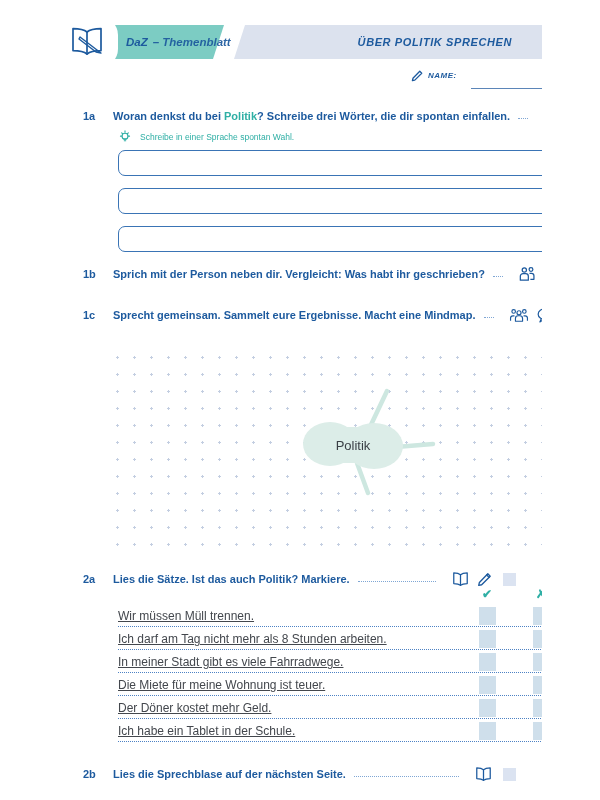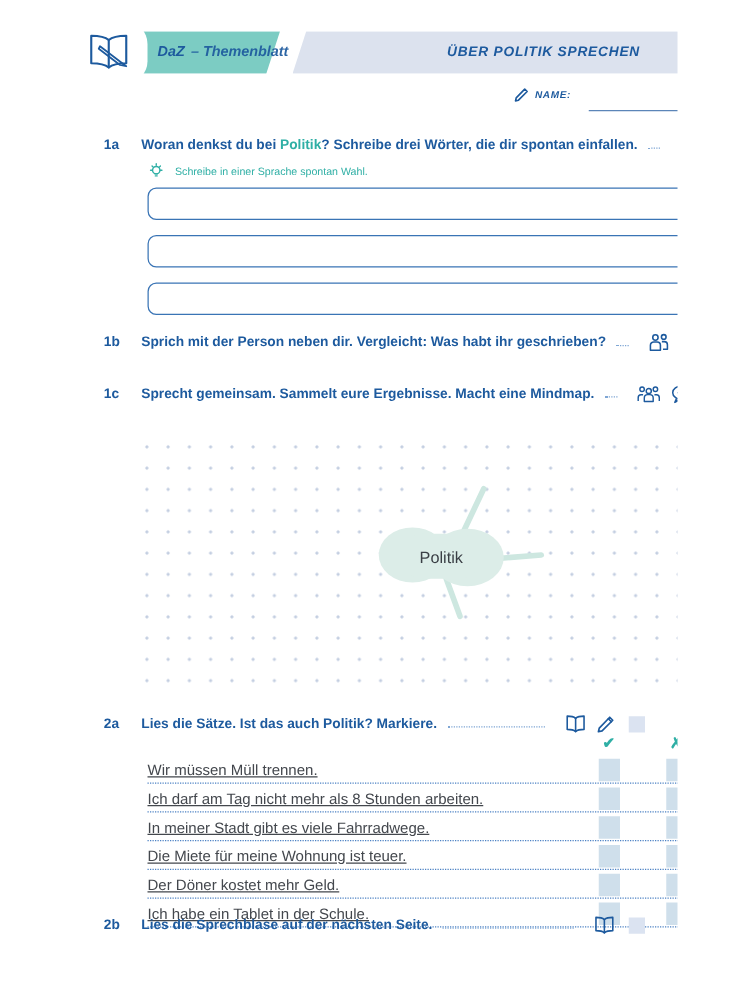--- a/index.html
+++ b/index.html
@@ -263,21 +263,21 @@
       <span class="cell-box c1"></span>
       <span class="cell-box c2"></span>
     </div>
     <div class="s-row">
       <span class="s-text">Ich habe ein Tablet in der Schule.</span>
       <span class="cell-box c1"></span>
       <span class="cell-box c2"></span>
     </div>
   </div>
 
-  <div class="task-row" style="top:732px;">
+  <div class="task-row" style="top:766px;">
     <span class="task-num">2b</span>
     <span class="task-text">Lies die Sprechblase auf der nächsten Seite.</span>
     <span class="leader"></span>
     <span class="ticon">
       <svg class="ic" width="19" height="16" viewBox="0 0 24 20" fill="none" stroke="#1d5a9e" stroke-width="1.6" stroke-linejoin="round" stroke-linecap="round">
         <path d="M12 4.5C9.8 2.6 6.6 2.3 3.5 2.3v13.4c3.1 0 6.3.3 8.5 2.2 2.2-1.9 5.4-2.2 8.5-2.2V2.3c-3.1 0-6.3.3-8.5 2.2z"></path>
         <path d="M12 4.5v13.4"></path>
       </svg>
     </span>
     <span class="done-box"></span>

